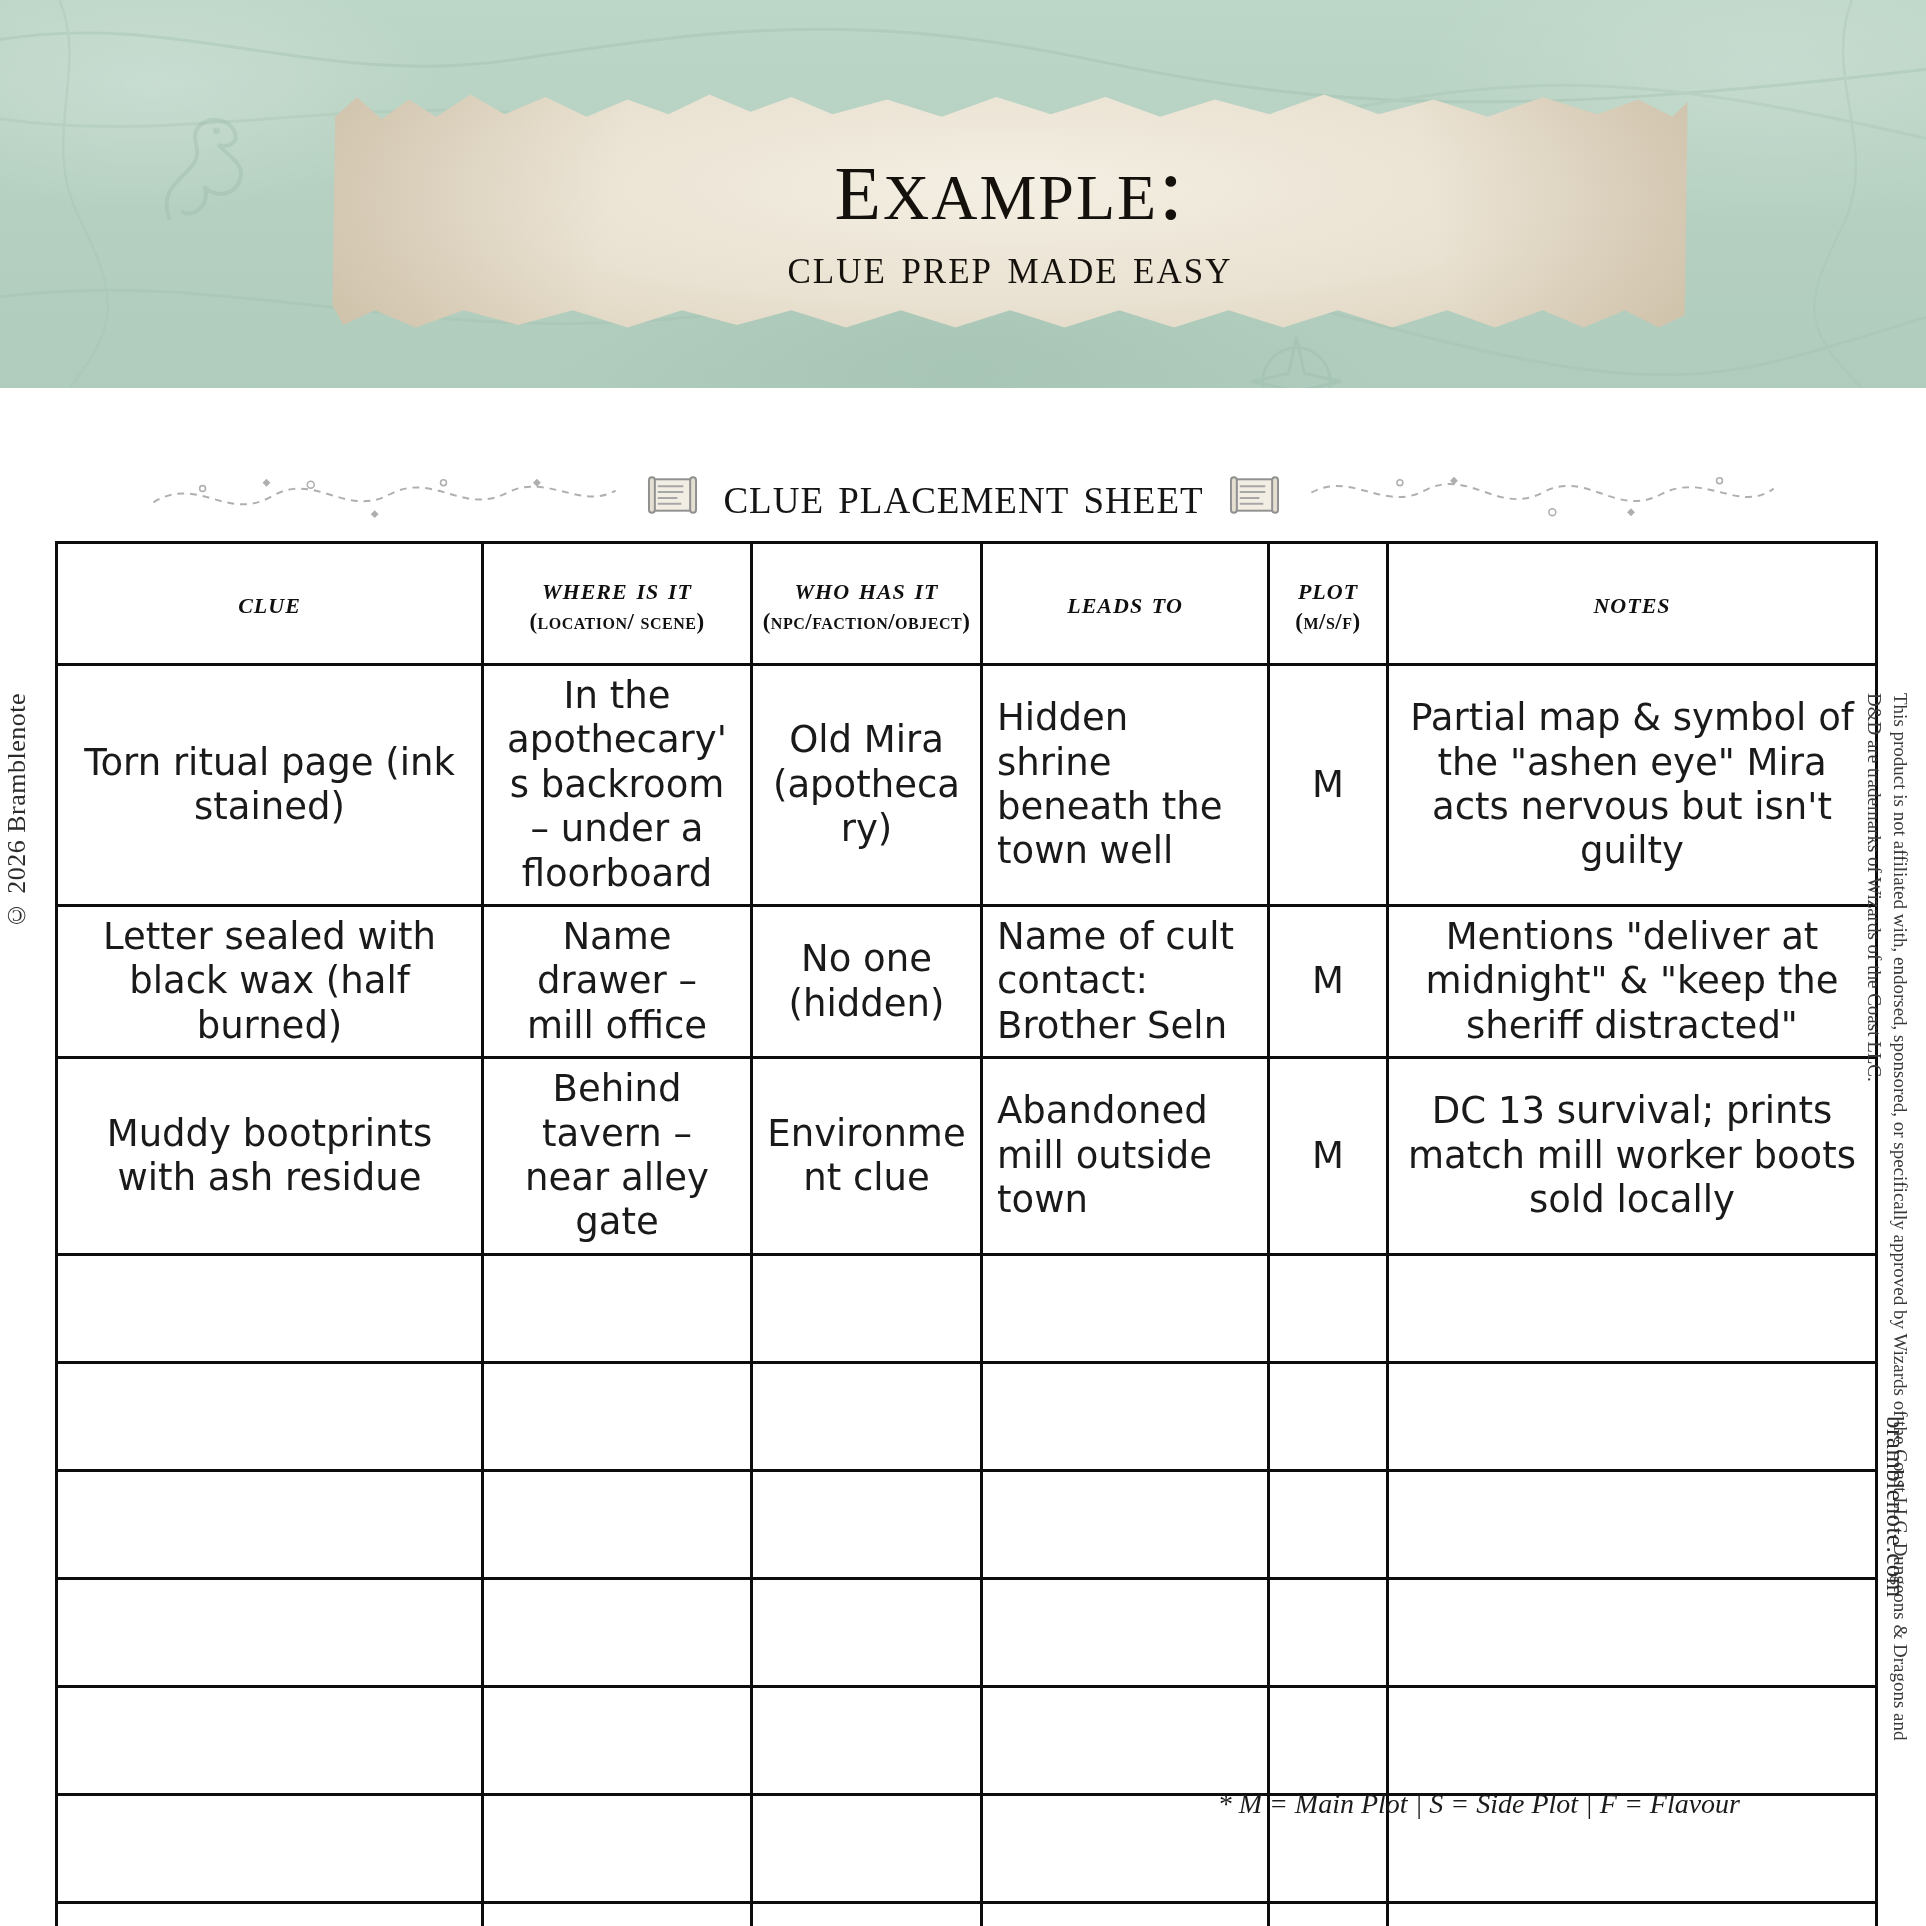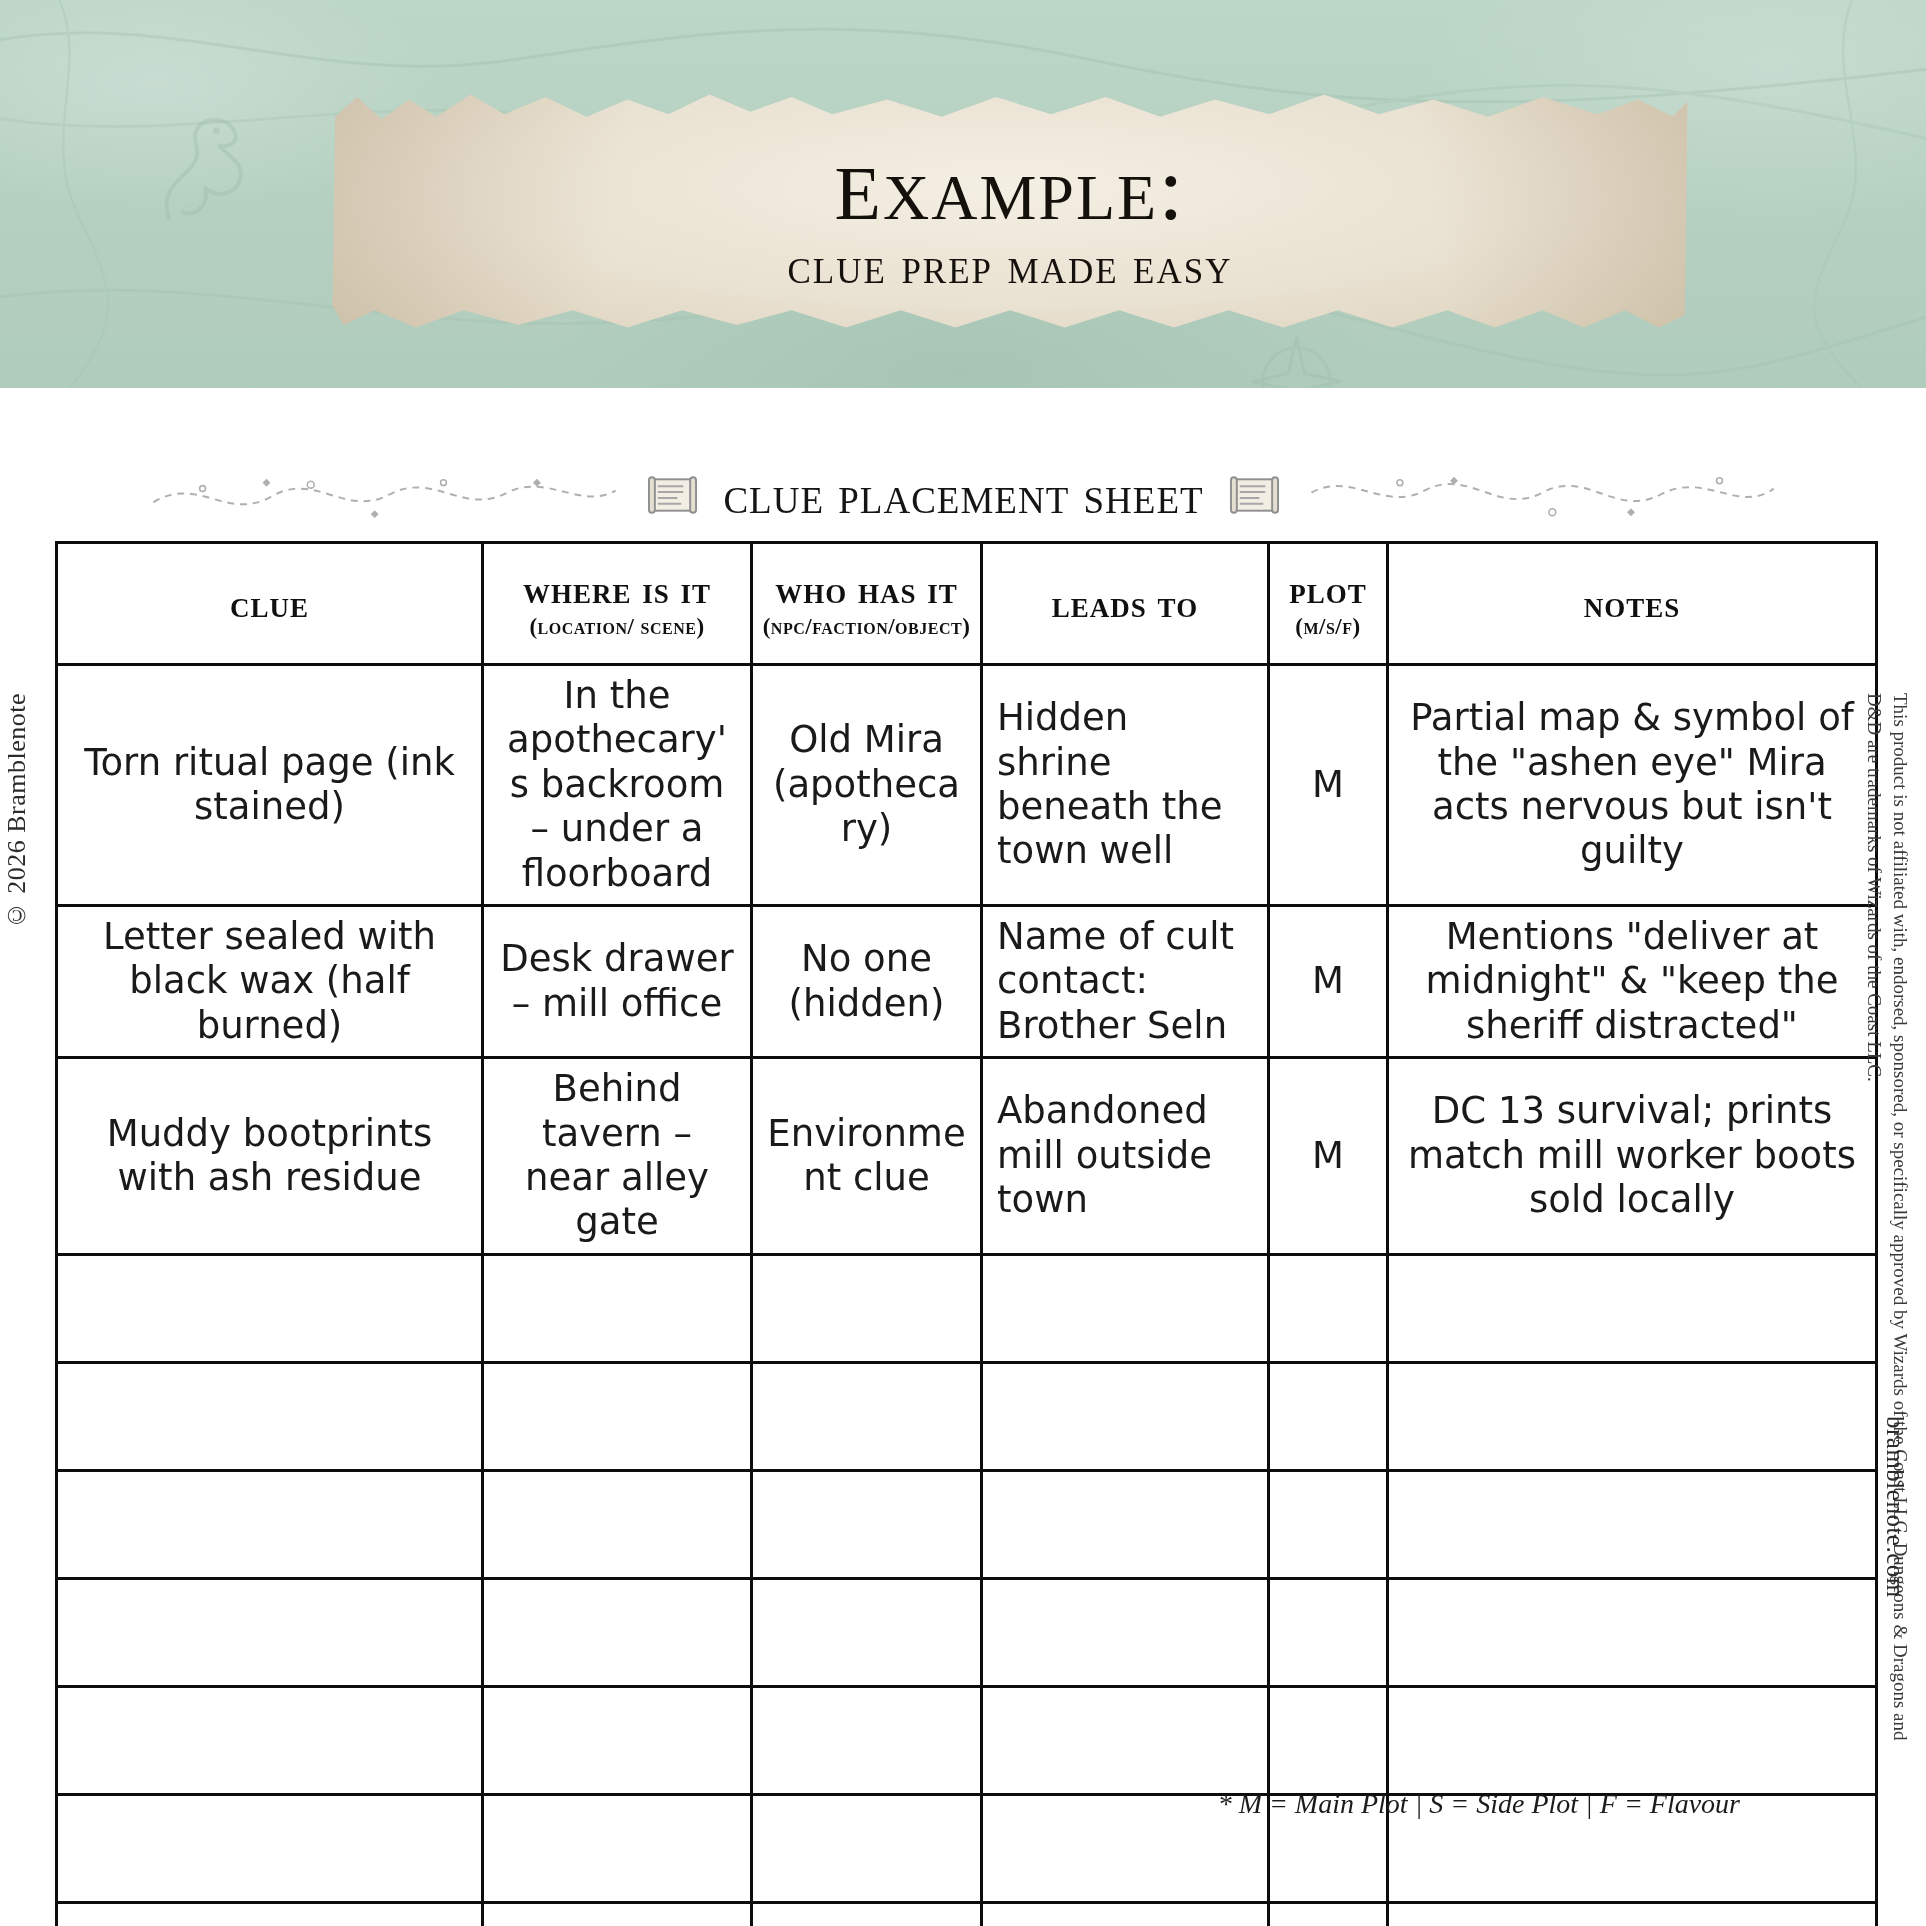--- a/index.html
+++ b/index.html
@@ -162,25 +162,26 @@
   thead th {
     height: 111px;
     text-align: center;
     vertical-align: middle;
     padding: 4px 8px;
     font-weight: bold;
     color: #101010;
   }
   .th-main {
     display: block;
-    font-size: 39px;
+    font-size: 31px;
     letter-spacing: 1px;
     font-variant: small-caps;
     text-transform: lowercase;
     line-height: 1.12;
+    font-style: italic;
   }
   .th-sub {
     display: block;
     font-weight: bold;
     font-size: 23px;
     letter-spacing: 0.5px;
     font-variant: small-caps;
     text-transform: lowercase;
     line-height: 1.1;
     margin-top: 2px;
@@ -355,21 +356,21 @@
         <tr class="filled">
           <td class="c-clue">Torn ritual page (ink stained)</td>
           <td class="c-where">In the apothecary's backroom – under a floorboard</td>
           <td class="c-who">Old Mira (apothecary)</td>
           <td class="c-leads">Hidden shrine beneath the town well</td>
           <td class="c-plot">M</td>
           <td class="c-notes">Partial map &amp; symbol of the "ashen eye" Mira acts nervous but isn't guilty</td>
         </tr>
         <tr class="filled">
           <td class="c-clue">Letter sealed with black wax (half burned)</td>
-          <td class="c-where">Desk drawer – mill office</td>
+          <td class="c-where">Name drawer – mill office</td>
           <td class="c-who">No one (hidden)</td>
           <td class="c-leads">Name of cult contact: Brother Seln</td>
           <td class="c-plot">M</td>
           <td class="c-notes">Mentions "deliver at midnight" &amp; "keep the sheriff distracted"</td>
         </tr>
         <tr class="filled">
           <td class="c-clue">Muddy bootprints with ash residue</td>
           <td class="c-where">Behind tavern – near alley gate</td>
           <td class="c-who">Environment clue</td>
           <td class="c-leads">Abandoned mill outside town</td>

